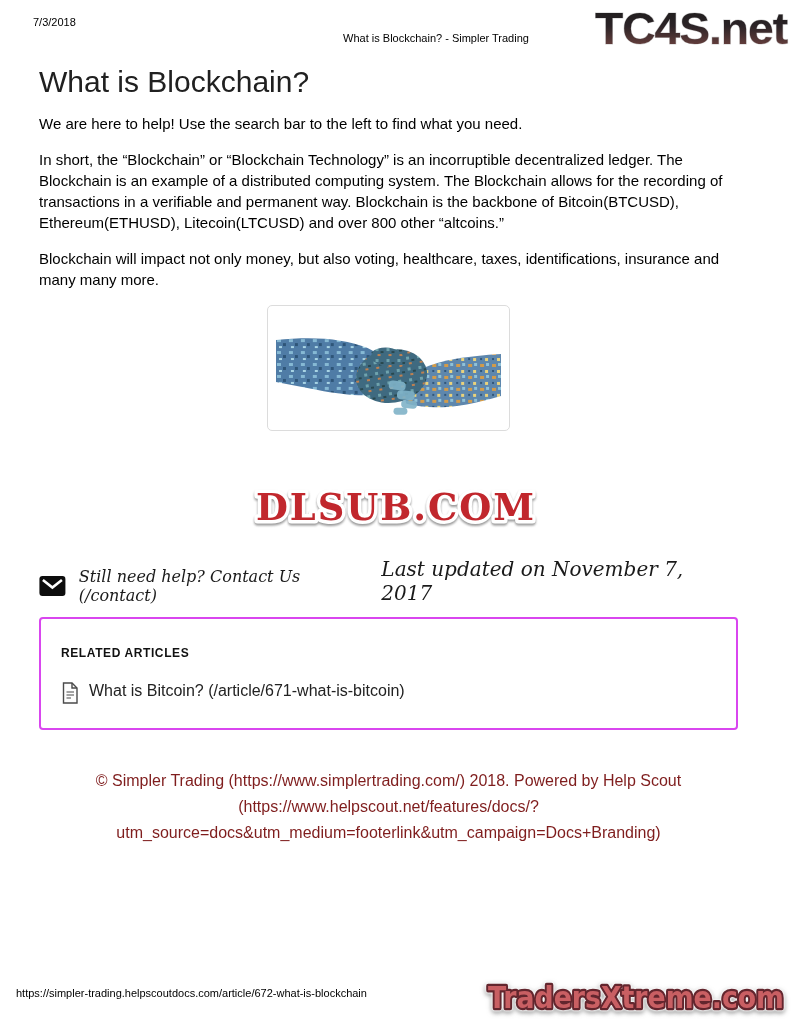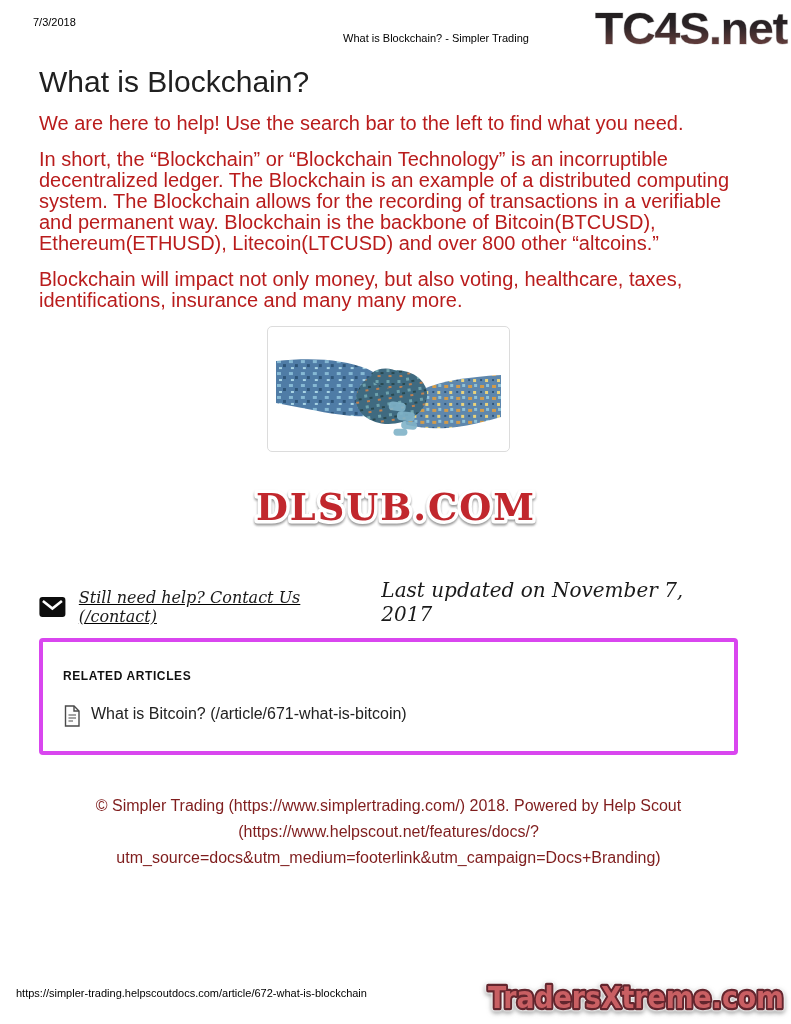--- a/index.html
+++ b/index.html
@@ -10,32 +10,32 @@
   .print-header{position:absolute;top:16px;left:0;width:100%;height:16px;font-size:11px;color:#000;text-decoration:underline;}
   .ph-date{position:absolute;left:33px;top:0;}
   .ph-title{position:absolute;left:436px;top:16px;transform:translateX(-50%);white-space:nowrap;}
 
   .tc4s{position:absolute;top:2px;right:1px;}
   .tc4s text{font-family:"Liberation Sans",sans-serif;font-weight:bold;letter-spacing:-1px;}
 
   
   .content{position:absolute;top:64px;left:39px;width:699px;}
   .page-title{font-size:30px;line-height:35px;font-weight:400;color:#202020;margin:0 0 14px 0;}
-  .content p{font-size:20px;line-height:21px;color:#b91c1c;margin:0 0 15px 0;}
+  .content p{font-size:15px;line-height:21px;color:#000000;margin:0 0 15px 0;}
 
   .image-card{width:243px;box-sizing:border-box;border:1px solid #dcdcdc;border-radius:5px;
               padding:8px;margin:10px auto 0 auto;background:#fff;}
   .image-card svg{display:block;}
 
   .contact-row{display:flex;justify-content:space-between;align-items:flex-end;margin-top:126px;}
-  .contact-left{display:flex;align-items:center;gap:13px;text-decoration:underline;}
+  .contact-left{display:flex;align-items:center;gap:13px;}
   .contact-link{font-family:"DejaVu Serif",serif;font-style:italic;font-size:16px;color:#1a1a1a;}
   .last-updated{font-family:"DejaVu Serif",serif;font-style:italic;font-size:20px;color:#1a1a1a;}
 
-  .related-box{border:4px solid #d946ef;border-radius:4px;margin-top:12px;padding:27px 20px 24px 20px;}
+  .related-box{border:2px solid #d946ef;border-radius:4px;margin-top:12px;padding:27px 20px 24px 20px;}
   .related-heading{font-size:12px;font-weight:bold;letter-spacing:.6px;color:#111;}
   .related-item{display:flex;gap:10px;margin-top:22px;cursor:pointer;}
   .related-item .rl{font-size:16px;color:#222;}
 
   .site-footer{margin-top:38px;text-align:center;font-size:16px;line-height:26px;color:#7f1d1d;}
 
   .dlsub{position:absolute;top:477px;left:50%;transform:translateX(-50%);
          filter:drop-shadow(0 2px 1px rgba(110,110,110,.7));}
   .dlsub text{font-family:"DejaVu Serif",serif;font-weight:bold;letter-spacing:2px;}
 

